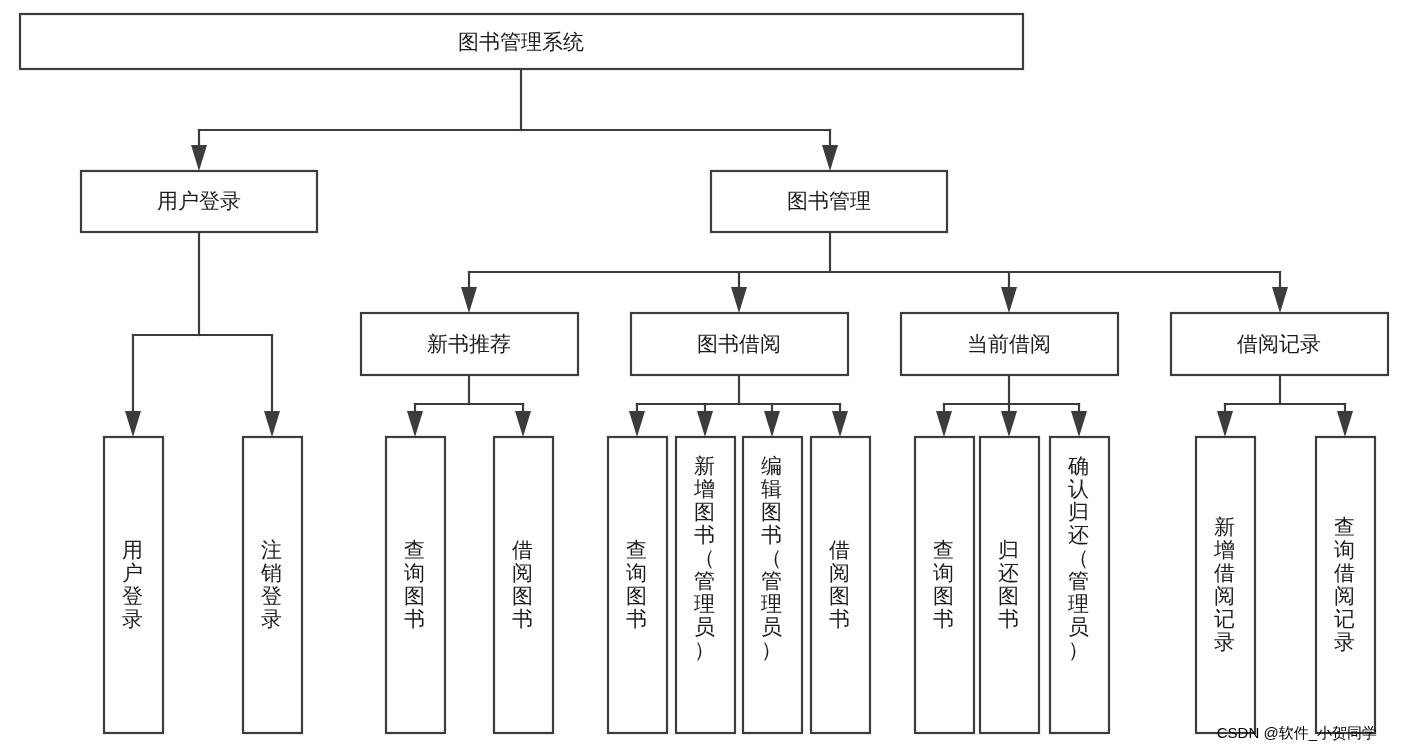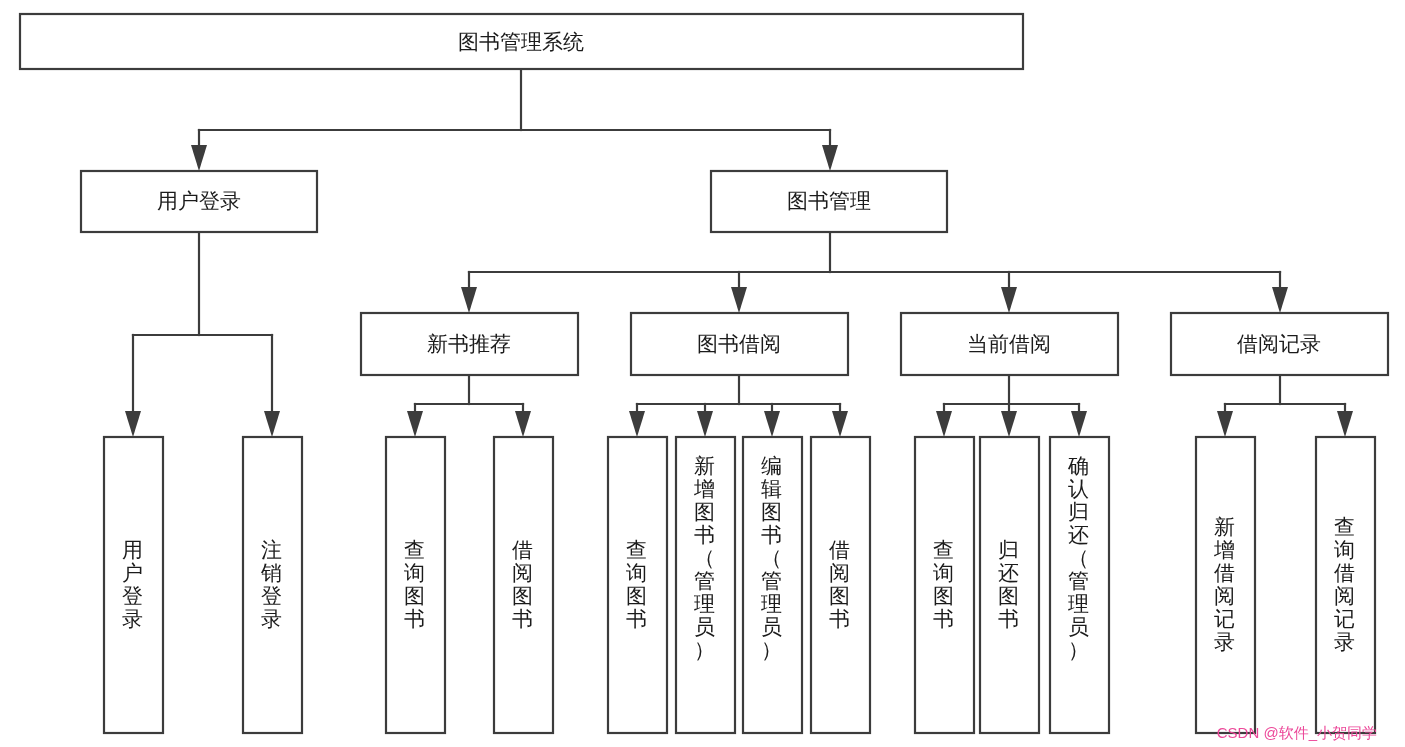--- a/index.html
+++ b/index.html
@@ -55,21 +55,21 @@
     stroke-linecap: square;
   }
   .edge-arrow {
     fill: #3c3c3c;
     stroke: none;
   }
   .watermark {
     position: absolute;
     right: 8px;
     bottom: 4px;
-    color: #ec4899;
+    color: #000000;
     font-size: 15px;
     font-family: "Liberation Sans", "DejaVu Sans", sans-serif;
     white-space: nowrap;
     user-select: none;
   }
 </style>
 </head>
 <body>
 
 <div id="diagram-root">

